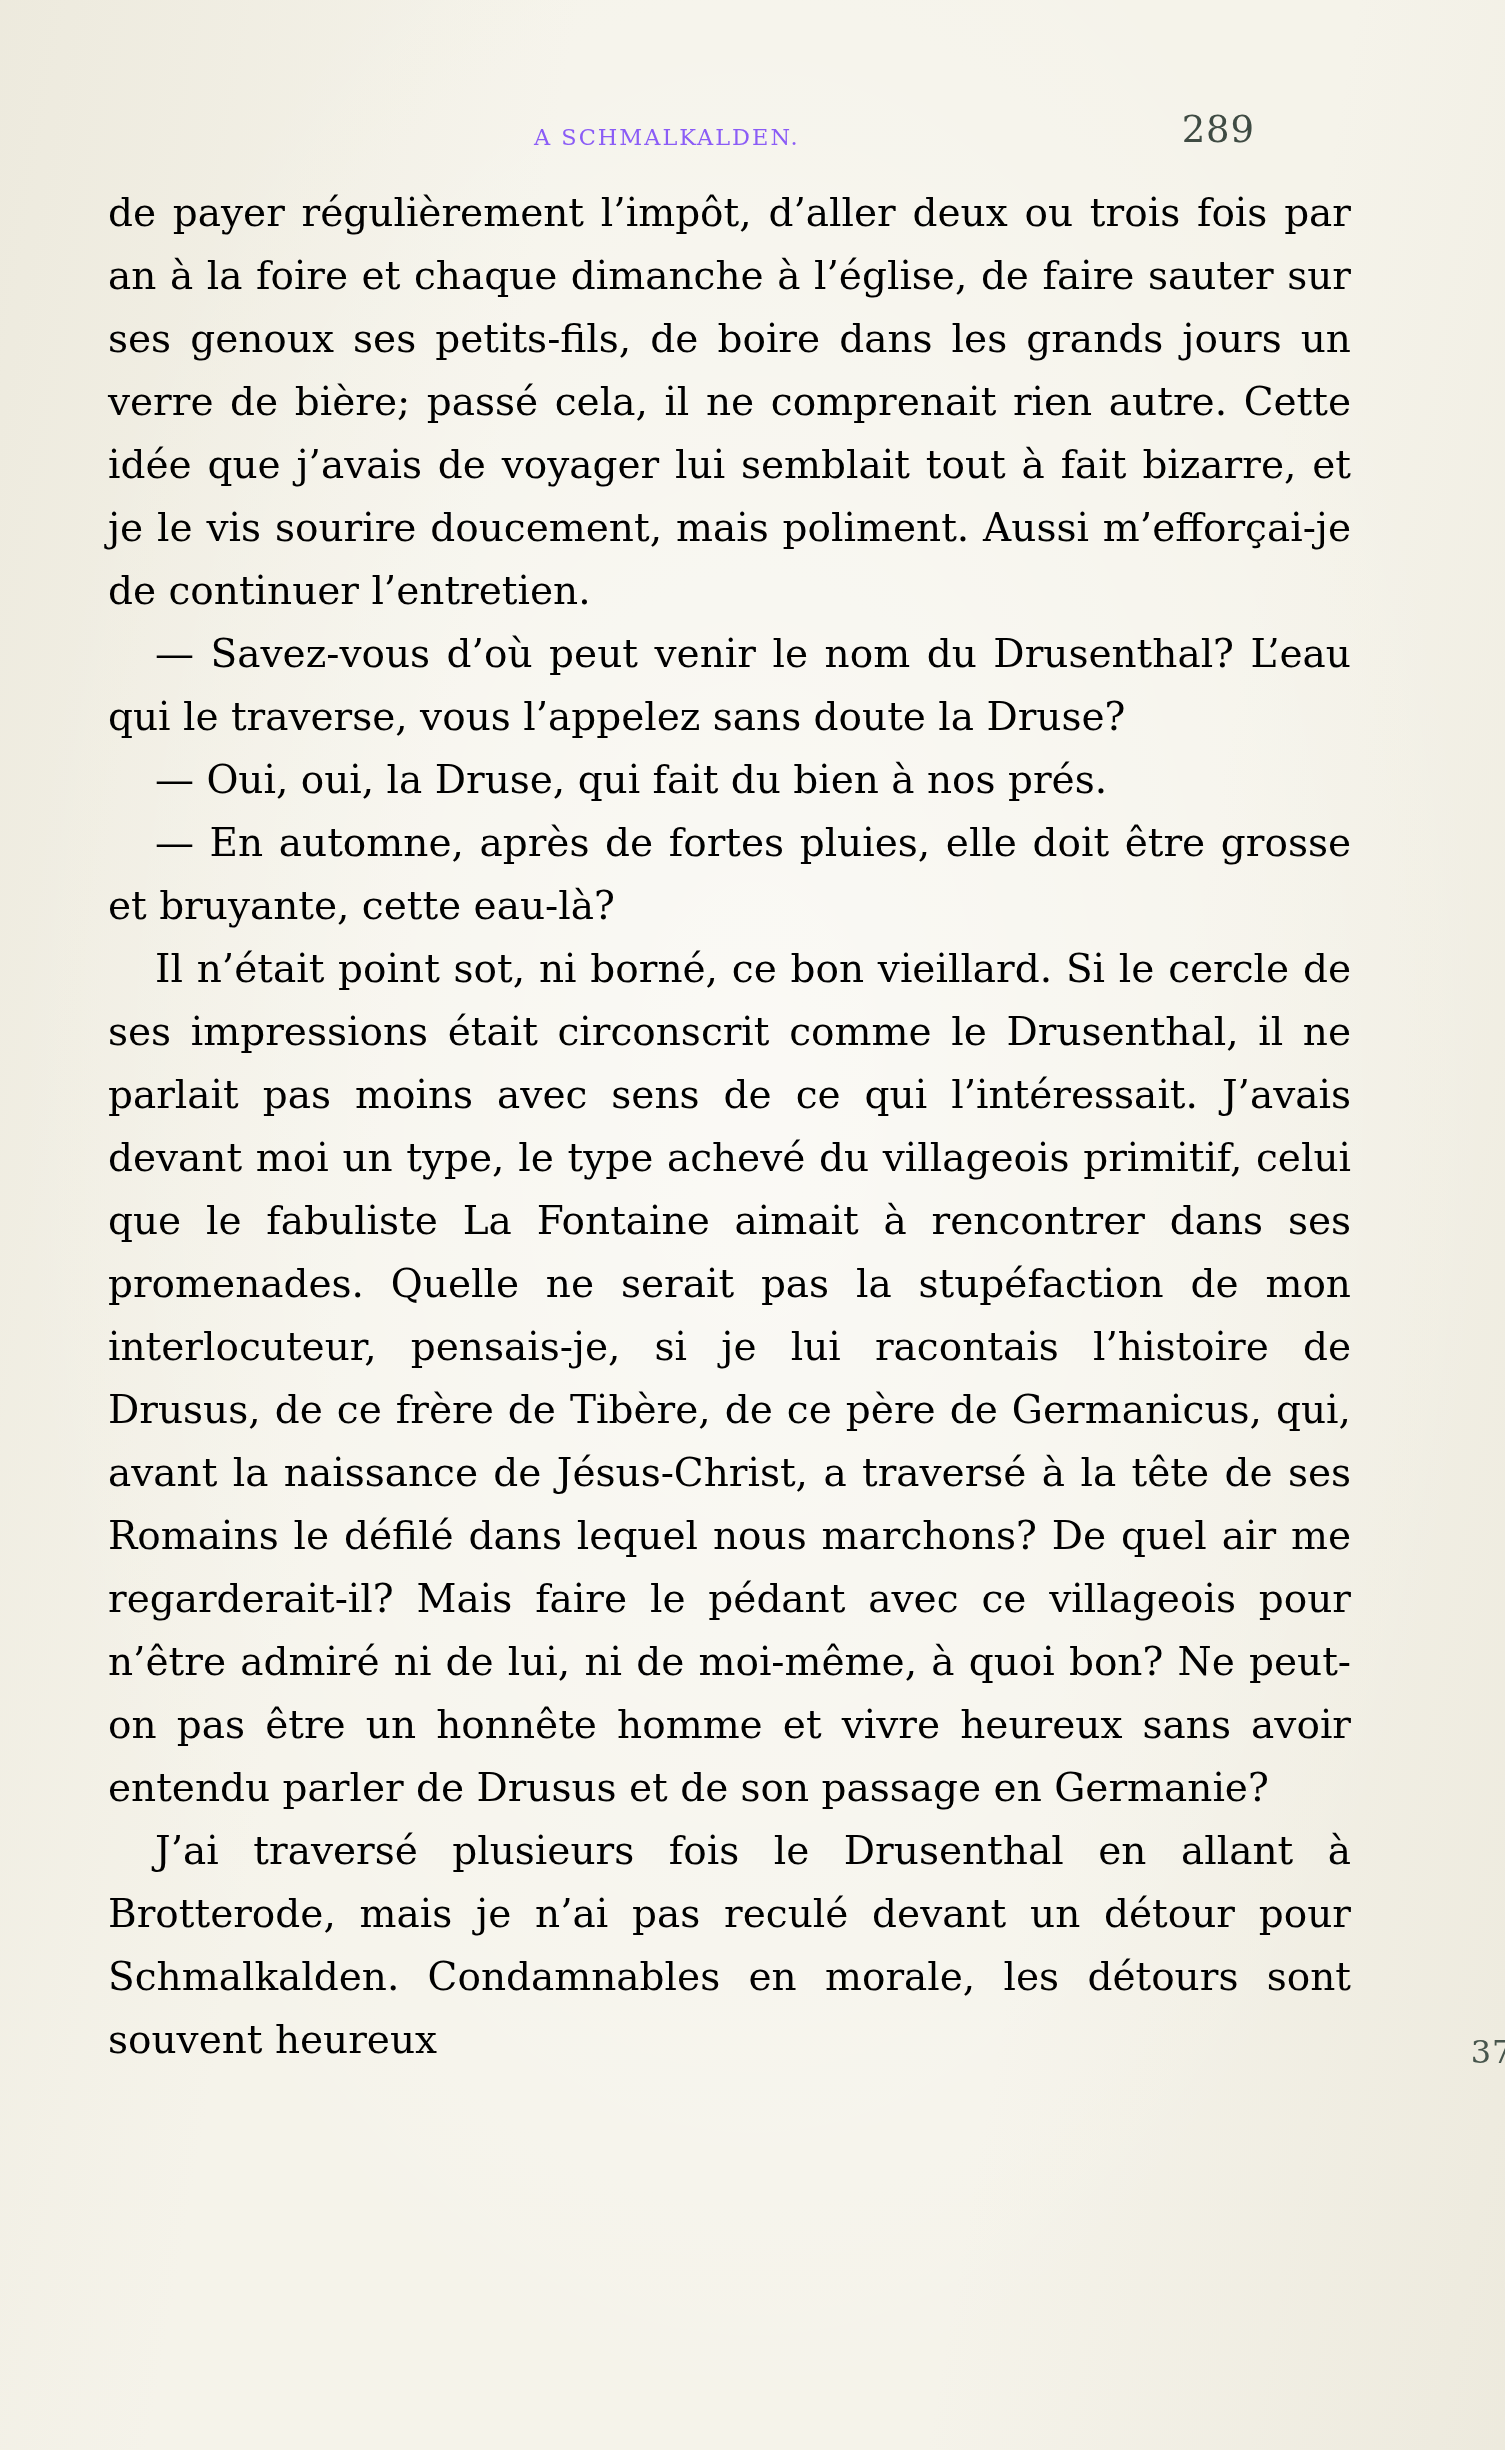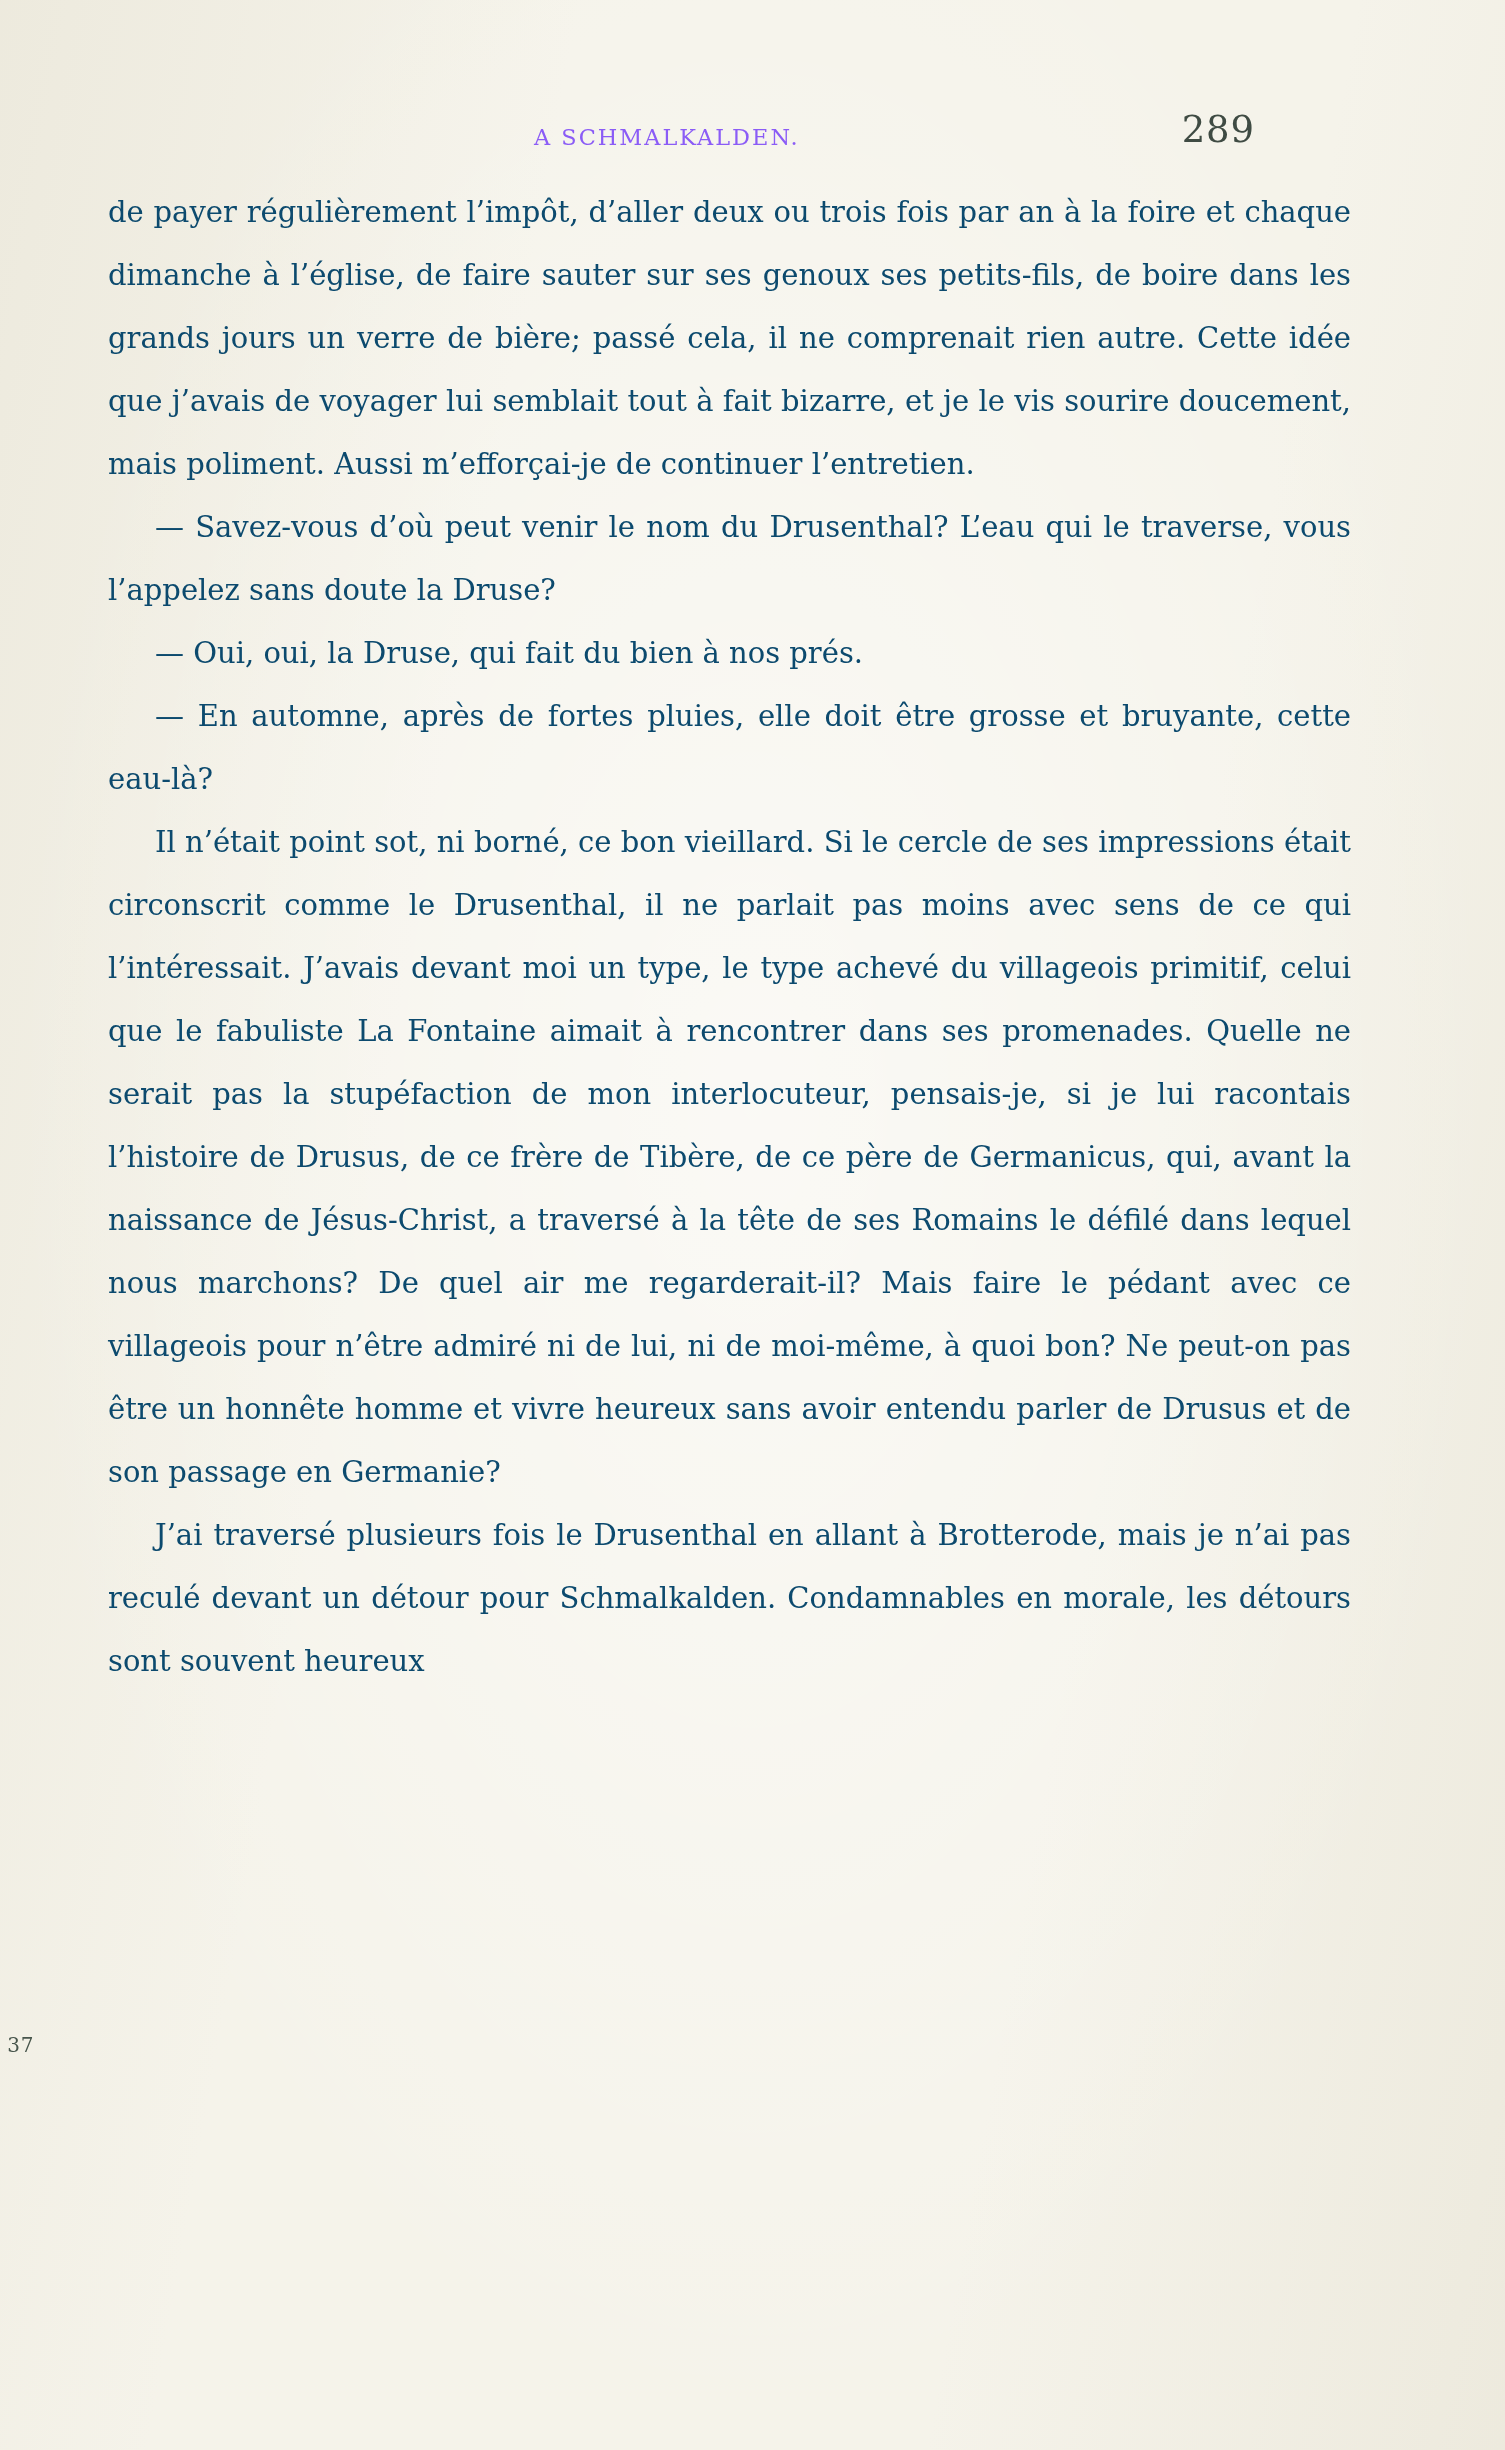--- a/index.html
+++ b/index.html
@@ -54,44 +54,44 @@
   }
   .folio {
     position: absolute;
     right: 96px;
     top: 0px;
     font-size: 37px;
     color: #3f4b43;
     letter-spacing: 0.9px;
   }
   .body {
-    font-size: 29px;
+    font-size: 39px;
     line-height: 63px;
     text-align: justify;
     text-justify: inter-word;
-    color: #0c4a6e;
+    color: #000000;
     -webkit-font-smoothing: antialiased;
   }
   .body p {
     margin: 0;
     text-indent: 0;
   }
   .body p.ind {
     text-indent: 47px;
   }
   .body p.dash {
     text-indent: 47px;
   }
   .signature {
     position: absolute;
     left: 0;
     right: 0;
     top: 2033px;
-    text-align: left;
-    font-size: 20px;
+    text-align: right;
+    font-size: 32px;
     color: #47554c;
     letter-spacing: 0.9px;
     text-decoration: underline;
   }
   .sig-inner {
     display: inline-block;
     transform: translateX(7.2px);
   }
 </style>
 </head>

